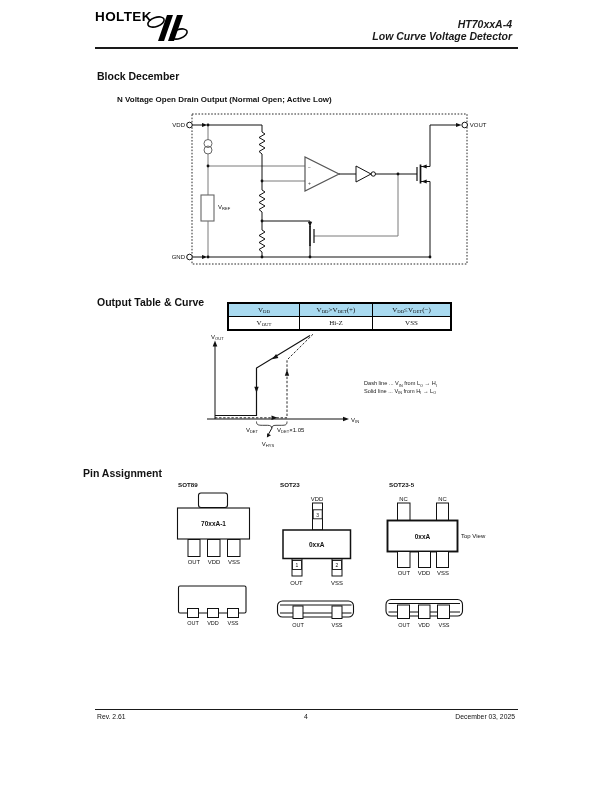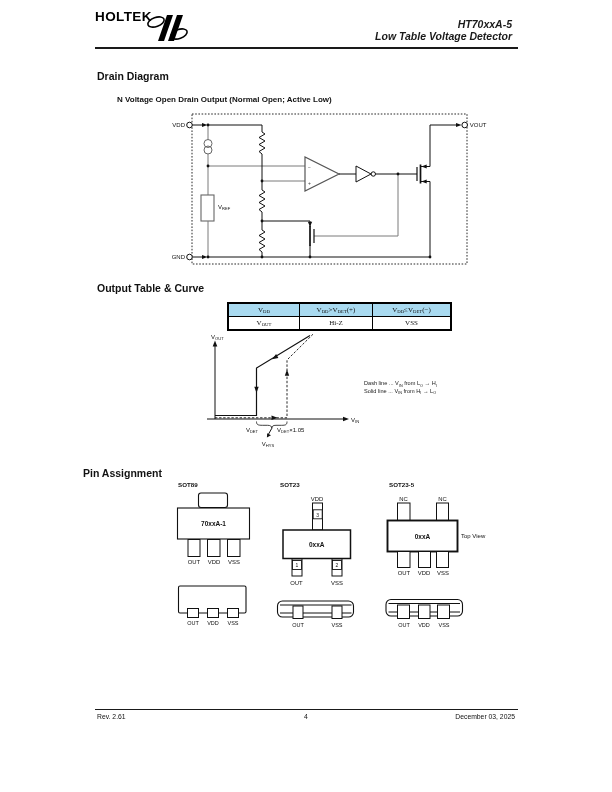--- a/index.html
+++ b/index.html
@@ -53,28 +53,28 @@
 <body>
 
 <div class="logo-text">HOLTEK</div>
 <svg class="abs" style="left:147px;top:14px" width="42" height="28" viewBox="0 0 42 28">
   <ellipse cx="9" cy="8" rx="8.5" ry="4.5" transform="rotate(-20 9 8)" fill="none" stroke="#000" stroke-width="1.6"></ellipse>
   <ellipse cx="32" cy="20" rx="8.5" ry="4.5" transform="rotate(-20 32 20)" fill="none" stroke="#000" stroke-width="1.6"></ellipse>
   <polygon points="11,27 20,1 26,1 17,27" fill="#000"></polygon>
   <polygon points="21,27 30,1 36,1 27,27" fill="#000"></polygon>
 </svg>
 <div class="hdr">
-  <div>HT70xxA-5</div>
-  <div>Low Table Voltage Detector</div>
+  <div>HT70xxA-4</div>
+  <div>Low Curve Voltage Detector</div>
 </div>
 <div class="rule" style="left:95px;top:47px;width:423px;height:1.7px"></div>
 
-<div class="h-sec" style="left:97px;top:70px">Drain Diagram</div>
+<div class="h-sec" style="left:97px;top:70px">Block December</div>
 <div class="h-sub" style="left:117px;top:95px">N Voltage Open Drain Output (Normal Open; Active Low)</div>
-<div class="h-sec" style="left:97px;top:282px">Output Table &amp; Curve</div>
+<div class="h-sec" style="left:97px;top:296px">Output Table &amp; Curve</div>
 <div class="h-sec" style="left:83px;top:467px">Pin Assignment</div>
 
 <svg class="abs" style="left:168px;top:108px" width="330" height="162" viewBox="168 108 330 162">
   <rect class="dotbox" x="192" y="114" width="275" height="150"></rect>
 
   <line class="w" x1="192.3" y1="125" x2="202.5" y2="125"></line>
   <polygon class="ah" points="202,122.9 207.5,125 202,127.1"></polygon>
   <line class="w" x1="207" y1="125" x2="262" y2="125"></line>
 
   <line class="wg" x1="208" y1="125" x2="208" y2="139.5"></line>

